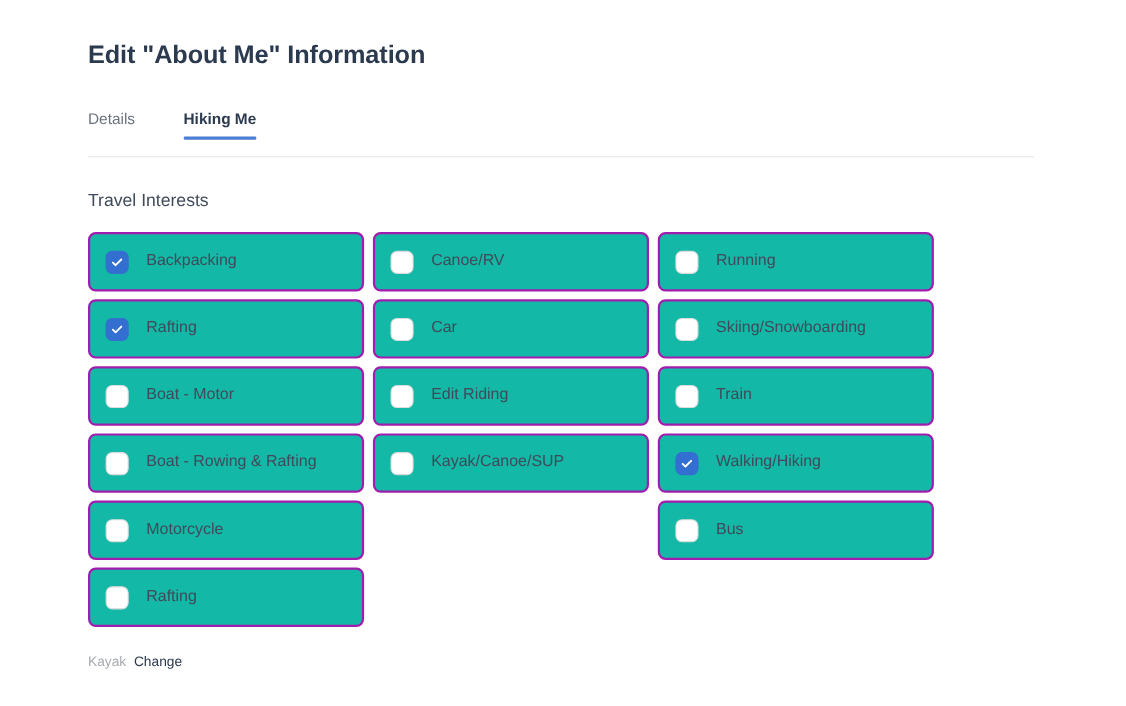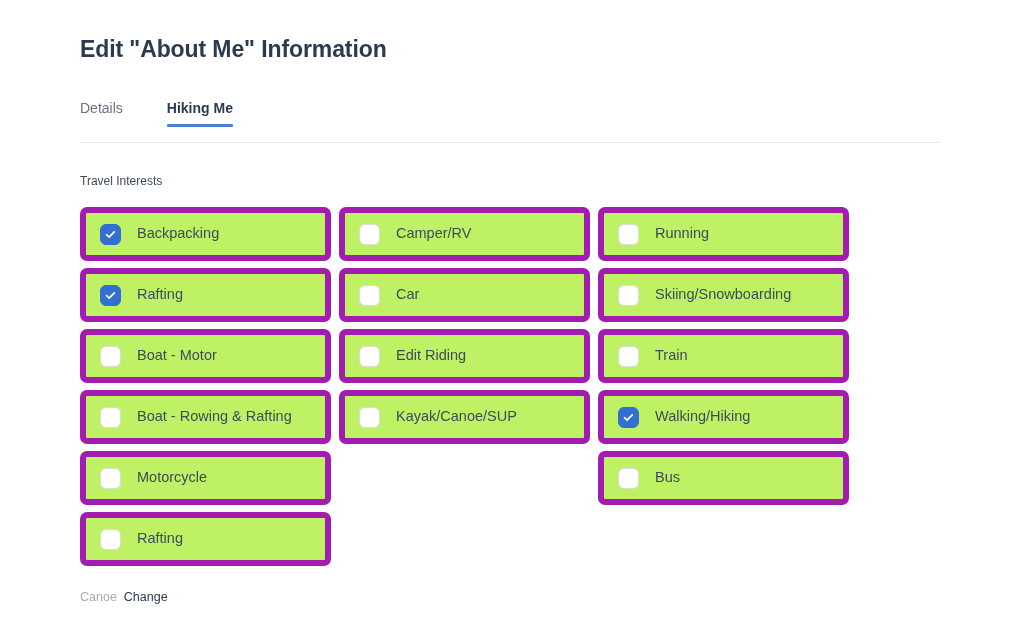--- a/index.html
+++ b/index.html
@@ -69,40 +69,40 @@
     left: 0;
     right: 0;
     bottom: 0;
     height: 3px;
     background: #4a7fd4;
     border-radius: 1px;
     z-index: 2;
   }
   .section-label {
     margin-top: 32px;
-    font-size: 12px;
+    font-size: 16px;
     color: #3f4a5a;
     line-height: 1;
   }
   .grid {
     margin-top: 20px;
     width: 774px;
     display: grid;
     grid-template-columns: repeat(3, 251px);
     column-gap: 8px;
     row-gap: 7px;
   }
   .option {
     box-sizing: border-box;
     height: 54px;
     display: flex;
     align-items: center;
     padding: 0 0 0 14px;
-    background: #bef264;
-    border: 6px solid #a21caf;
+    background: #14b8a6;
+    border: 2px solid #a21caf;
     border-radius: 7px;
     cursor: pointer;
     user-select: none;
   }
   .option.empty {
     background: transparent;
     border: none;
     cursor: default;
   }
   .cb {
@@ -165,21 +165,21 @@
       <div class="option">
         <span class="cb checked">
           <svg class="tick" width="13" height="13" viewBox="0 0 13 13" aria-hidden="true">
             <path d="M2.6 6.7 L5.1 9.1 L10.3 3.9" fill="none" stroke="#ffffff" stroke-width="1.7" stroke-linecap="round" stroke-linejoin="round"></path>
           </svg>
         </span>
         <span class="option-label">Backpacking</span>
       </div>
       <div class="option">
         <span class="cb"></span>
-        <span class="option-label">Camper/RV</span>
+        <span class="option-label">Canoe/RV</span>
       </div>
       <div class="option">
         <span class="cb"></span>
         <span class="option-label">Running</span>
       </div>
       <div class="option">
         <span class="cb checked">
           <svg class="tick" width="13" height="13" viewBox="0 0 13 13" aria-hidden="true">
             <path d="M2.6 6.7 L5.1 9.1 L10.3 3.9" fill="none" stroke="#ffffff" stroke-width="1.7" stroke-linecap="round" stroke-linejoin="round"></path>
           </svg>
@@ -232,17 +232,17 @@
         <span class="option-label">Bus</span>
       </div>
       <div class="option">
         <span class="cb"></span>
         <span class="option-label">Rafting</span>
       </div>
       <div class="option empty"></div>
     </div>
 
   <div class="visibility">
-    <span class="visibility-state">Canoe</span>
+    <span class="visibility-state">Kayak</span>
     <span class="visibility-change">Change</span>
   </div>
 
 </div>
 
 </body></html>

